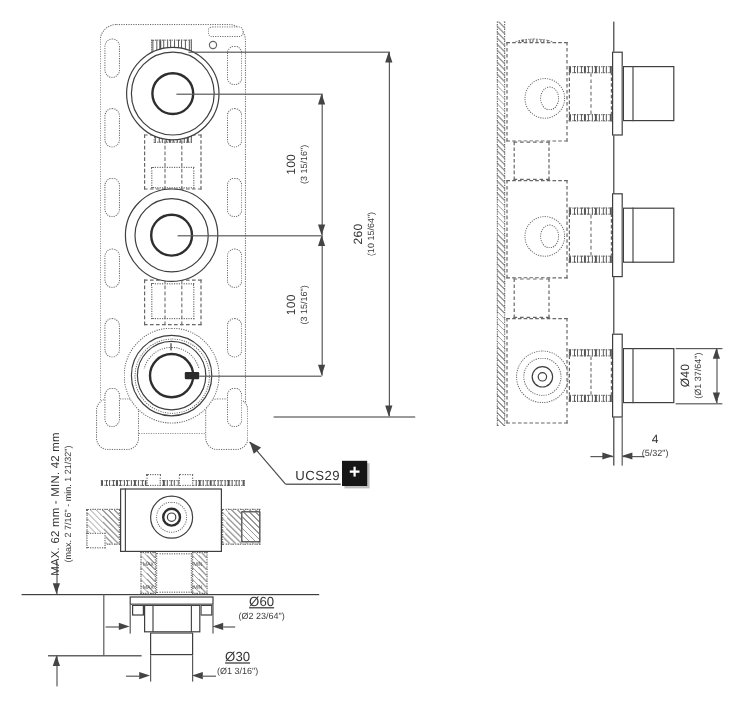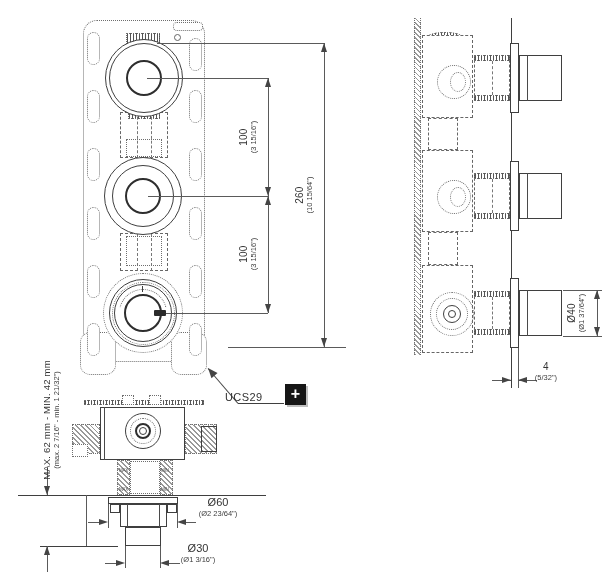--- a/index.html
+++ b/index.html
@@ -27,21 +27,21 @@
   .arr{position:absolute;width:0;height:0;border-style:solid;}
   .a-up{border-width:0 3px 9px 3px;border-color:transparent transparent #444 transparent;}
   .a-dn{border-width:9px 3px 0 3px;border-color:#444 transparent transparent transparent;}
   .a-rt{border-width:3px 0 3px 9px;border-color:transparent transparent transparent #444;}
   .a-lt{border-width:3px 9px 3px 0;border-color:transparent #444 transparent transparent;}
   
   .rlabel{position:absolute;transform:rotate(-90deg);text-align:center;line-height:1.15;color:#333;}
   .hlabel{position:absolute;text-align:center;line-height:1.2;color:#333;}
   .mm{font-size:10px;letter-spacing:.2px;}
   .inch{font-size:7.5px;color:#3c3c3c;}
-  .mm-big{font-size:11px;}
+  .mm-big{font-size:11px;text-decoration:underline;}
   .tiny{position:absolute;font-size:4.5px;line-height:1;color:#555;letter-spacing:-0.3px;}
   
   .code-label{position:absolute;font-size:11px;letter-spacing:.4px;color:#333;}
   .plus-badge{position:absolute;width:21px;height:21px;background:#161616;color:#fff;
               text-align:center;line-height:20px;font-size:16px;font-weight:bold;
               box-shadow:2px 2px 0 rgba(0,0,0,.25);}
   .diag{position:absolute;height:1px;background:#4a4a4a;transform-origin:0 50%;}
   .clip-top{clip-path:inset(0 0 62% 0);}
 </style>
 </head>
@@ -274,17 +274,17 @@
     <div class="hlabel" style="left:168px;top:542px;width:60px;">
       <div class="mm-big">Ø30</div>
       <div class="inch">(Ø1 3/16")</div>
     </div>
   </div>
 
   <div>
     <div class="diag" style="left:208px;top:368px;width:46px;transform:rotate(49.4deg);"></div>
     <div class="arr" style="left:208px;top:364px;border-width:4px 10px 4px 0;border-color:transparent #444 transparent transparent;transform:rotate(49.4deg);transform-origin:0 50%;"></div>
     <div class="ln" style="left:238px;top:403px;width:46px;height:1px;"></div>
-    <div class="code-label" style="left:225px;top:391px;">UCS29</div>
+    <div class="code-label" style="left:246px;top:391px;">UCS29</div>
     <div class="plus-badge" style="left:285px;top:384px;">+</div>
   </div>
 
 </div>
 
 </body></html>

